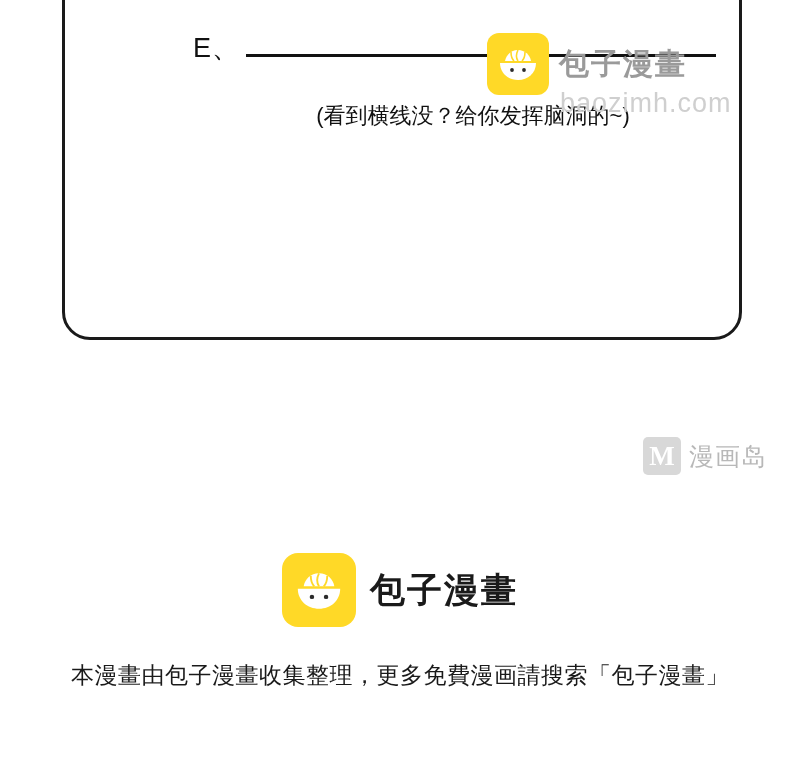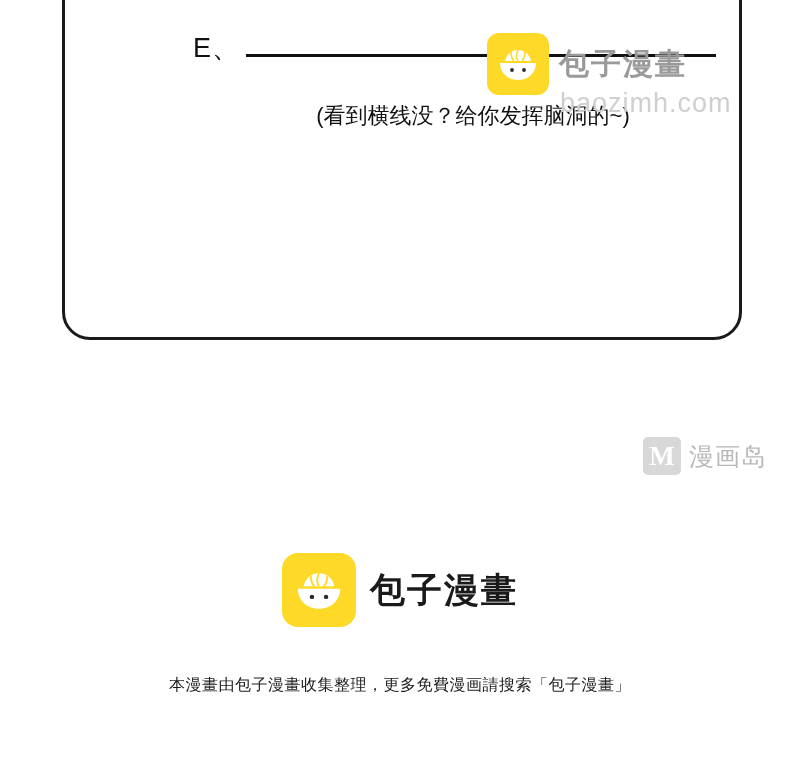--- a/index.html
+++ b/index.html
@@ -162,25 +162,24 @@
     margin-left: 14px;
     letter-spacing: 2px;
   }
 
   .footer-note {
     position: absolute;
     left: 0;
     top: 660px;
     width: 800px;
     text-align: center;
-    font-size: 16px;
+    font-size: 23px;
     color: #1a1a1a;
     letter-spacing: 0.5px;
     white-space: nowrap;
-    margin-top: 15px;
   }
 </style>
 </head>
 <body>
 
 <div class="panel">
   <div class="options">
 
     <div class="opt opt-e">
       <span>E、</span>

